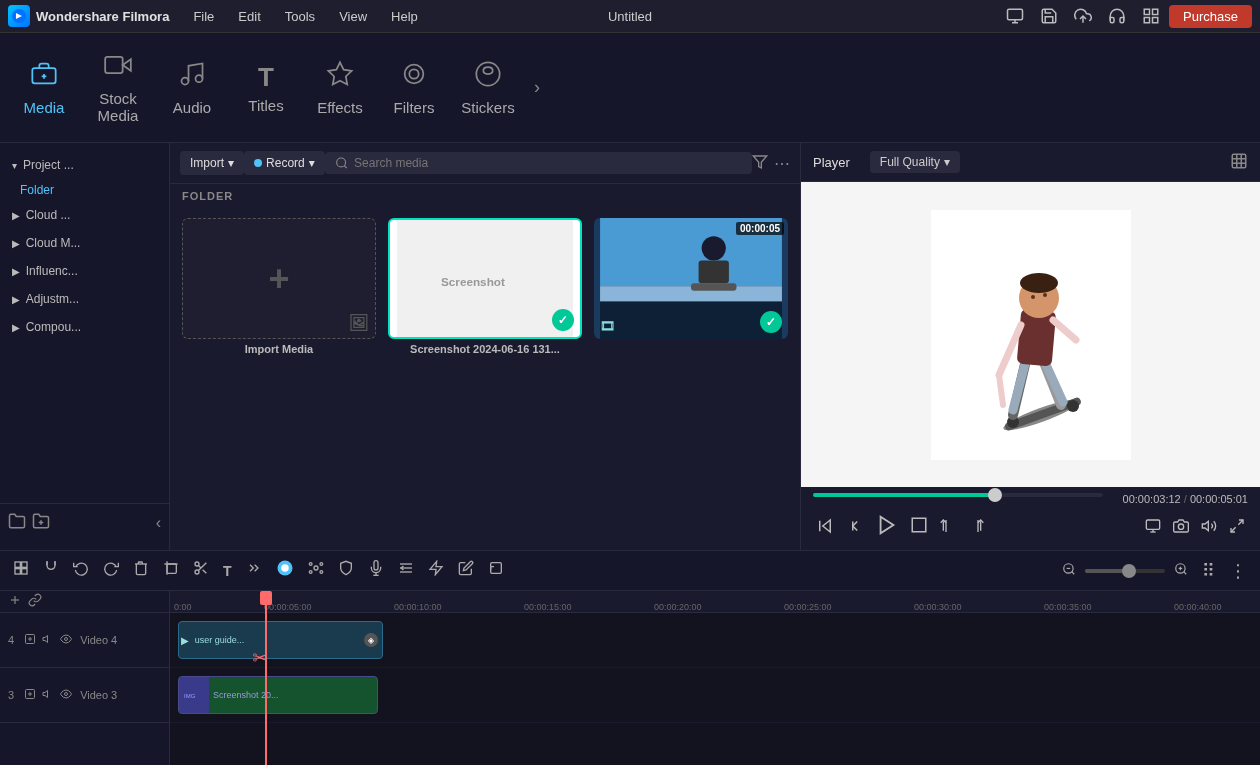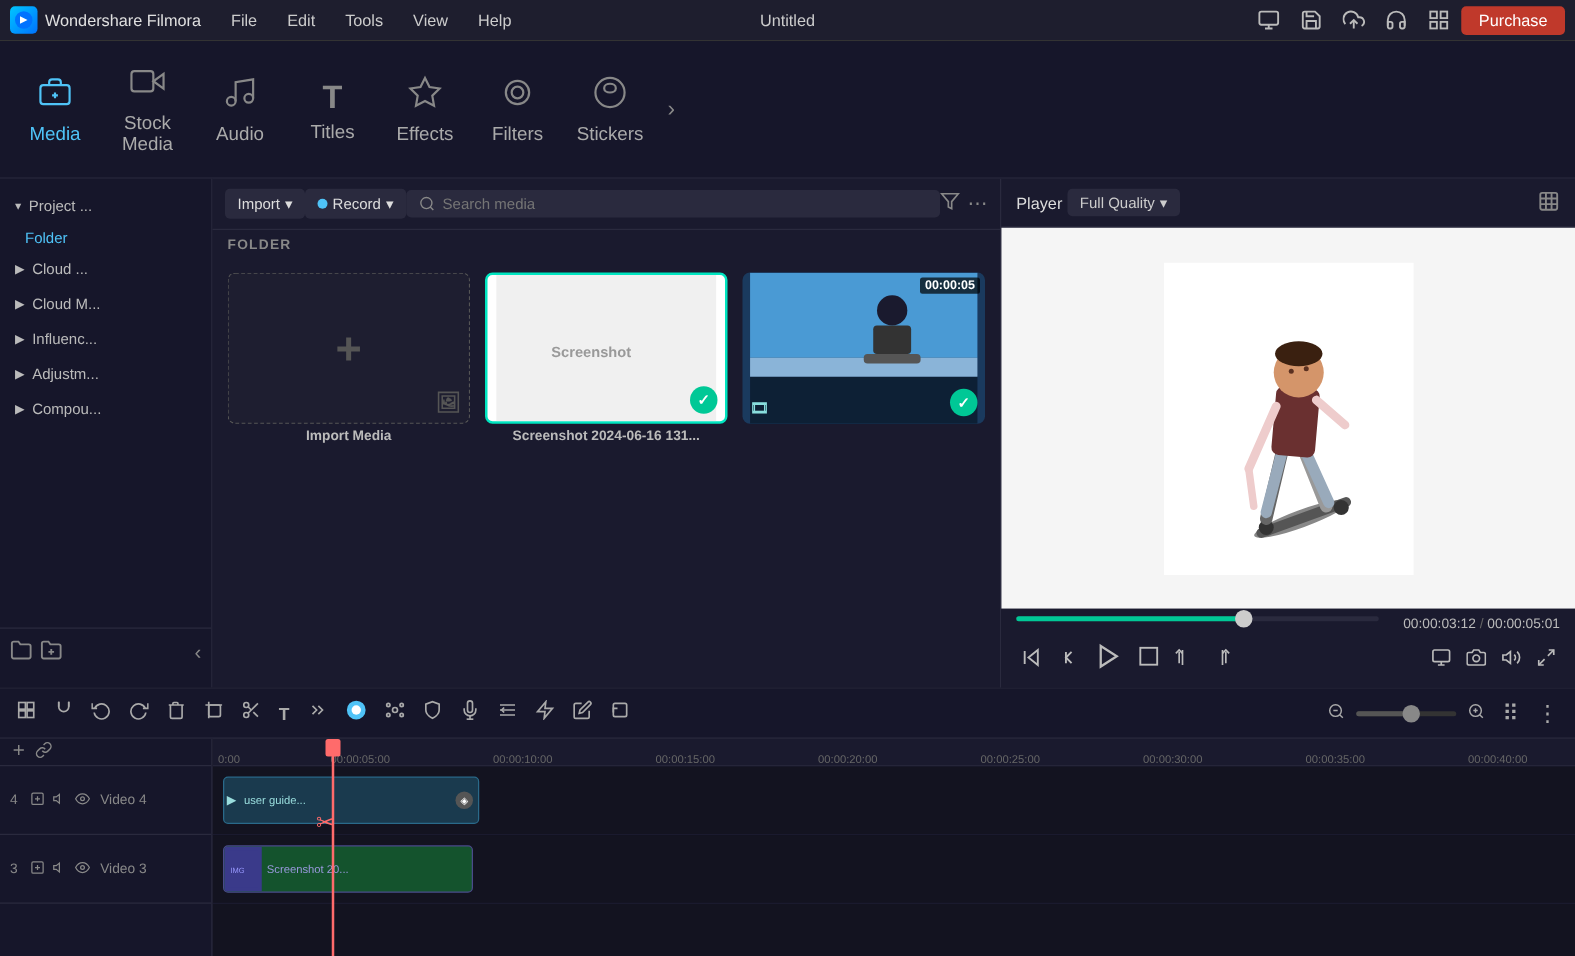--- a/index.html
+++ b/index.html
@@ -5,21 +5,21 @@
     * { box-sizing: border-box; margin: 0; padding: 0; }
     body { background: #1a1a2e; color: #fff; font-family: 'Segoe UI', Arial, sans-serif; font-size: 12px; width: 1260px; height: 765px; overflow: hidden; }
 
     
     .menu-bar {
       display: flex; align-items: center; background: #1e1e2e; height: 33px;
       padding: 0 8px; gap: 4px; border-bottom: 1px solid #333;
     }
     .app-logo { display: flex; align-items: center; gap: 6px; margin-right: 10px; }
     .app-logo-icon { width: 22px; height: 22px; background: linear-gradient(135deg, #00c6ff, #0072ff); border-radius: 4px; display: flex; align-items: center; justify-content: center; font-size: 10px; font-weight: bold; }
-    .app-name { font-size: 13px; font-weight: 400; color: #e0e0e0; }
+    .app-name { font-size: 13px; font-weight: 700; color: #e0e0e0; }
     .menu-item { padding: 4px 10px; font-size: 13px; color: #ccc; cursor: pointer; border-radius: 3px; }
     .menu-spacer { flex: 1; }
     .title-center { position: absolute; left: 50%; transform: translateX(-50%); font-size: 13px; color: #ccc; }
     .header-icons { display: flex; align-items: center; gap: 6px; }
     .header-icon-btn { width: 28px; height: 28px; display: flex; align-items: center; justify-content: center; cursor: pointer; border-radius: 4px; color: #bbb; font-size: 16px; }
     .purchase-btn {
       background: #c0392b; color: #fff; border: none; padding: 4px 14px;
       border-radius: 4px; font-size: 13px; cursor: pointer; font-weight: 500;
     }
 
@@ -104,21 +104,21 @@
     }
     .media-label { font-size: 11px; color: #bbb; text-align: center; padding: 0 2px; }
     .screenshot-thumb { background: #fff; }
 
     
     .player-panel {
       width: 460px; background: #1a1a2e; border-left: 1px solid #2a2a3e;
       display: flex; flex-direction: column;
     }
     .player-header {
-      display: flex; align-items: center; padding: 8px 12px; gap: 4px;
+      display: flex; align-items: center; padding: 8px 12px; gap: 20px;
       border-bottom: 1px solid #2a2a3e;
     }
     .player-label { font-size: 13px; color: #ddd; font-weight: 500; }
     .quality-select {
       display: flex; align-items: center; gap: 4px; background: #2a2a3e;
       border-radius: 4px; padding: 4px 10px; cursor: pointer; font-size: 12px; color: #ccc;
     }
     .player-header-right { margin-left: auto; }
     .player-video {
       flex: 1; background: #fff; display: flex; align-items: center; justify-content: center;

